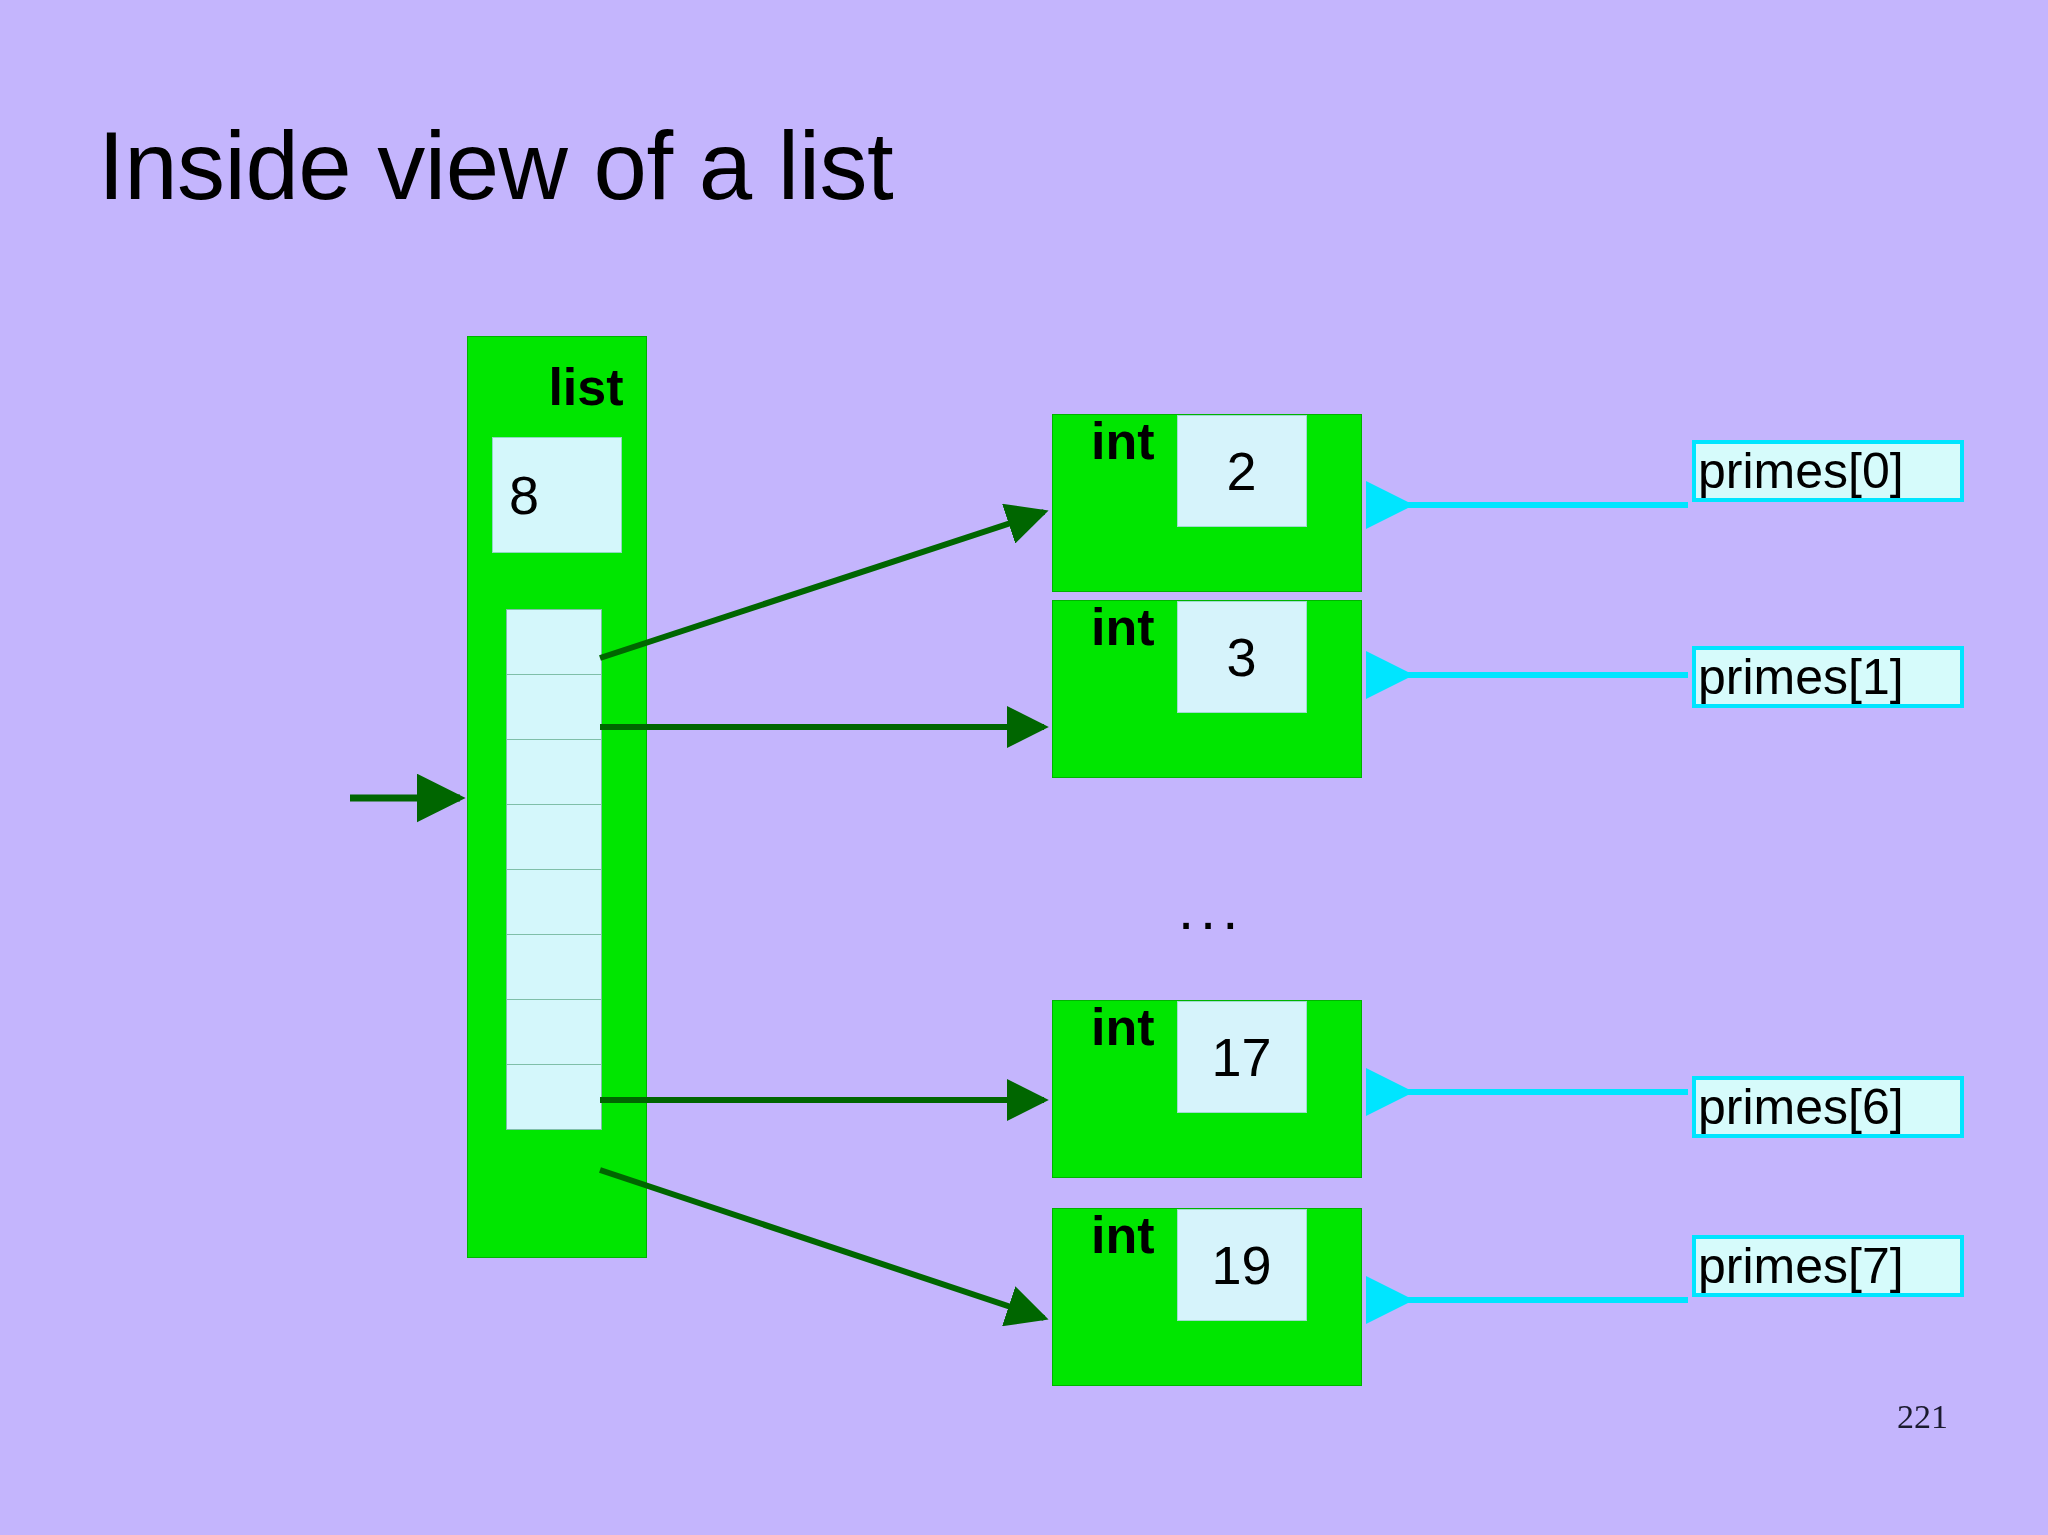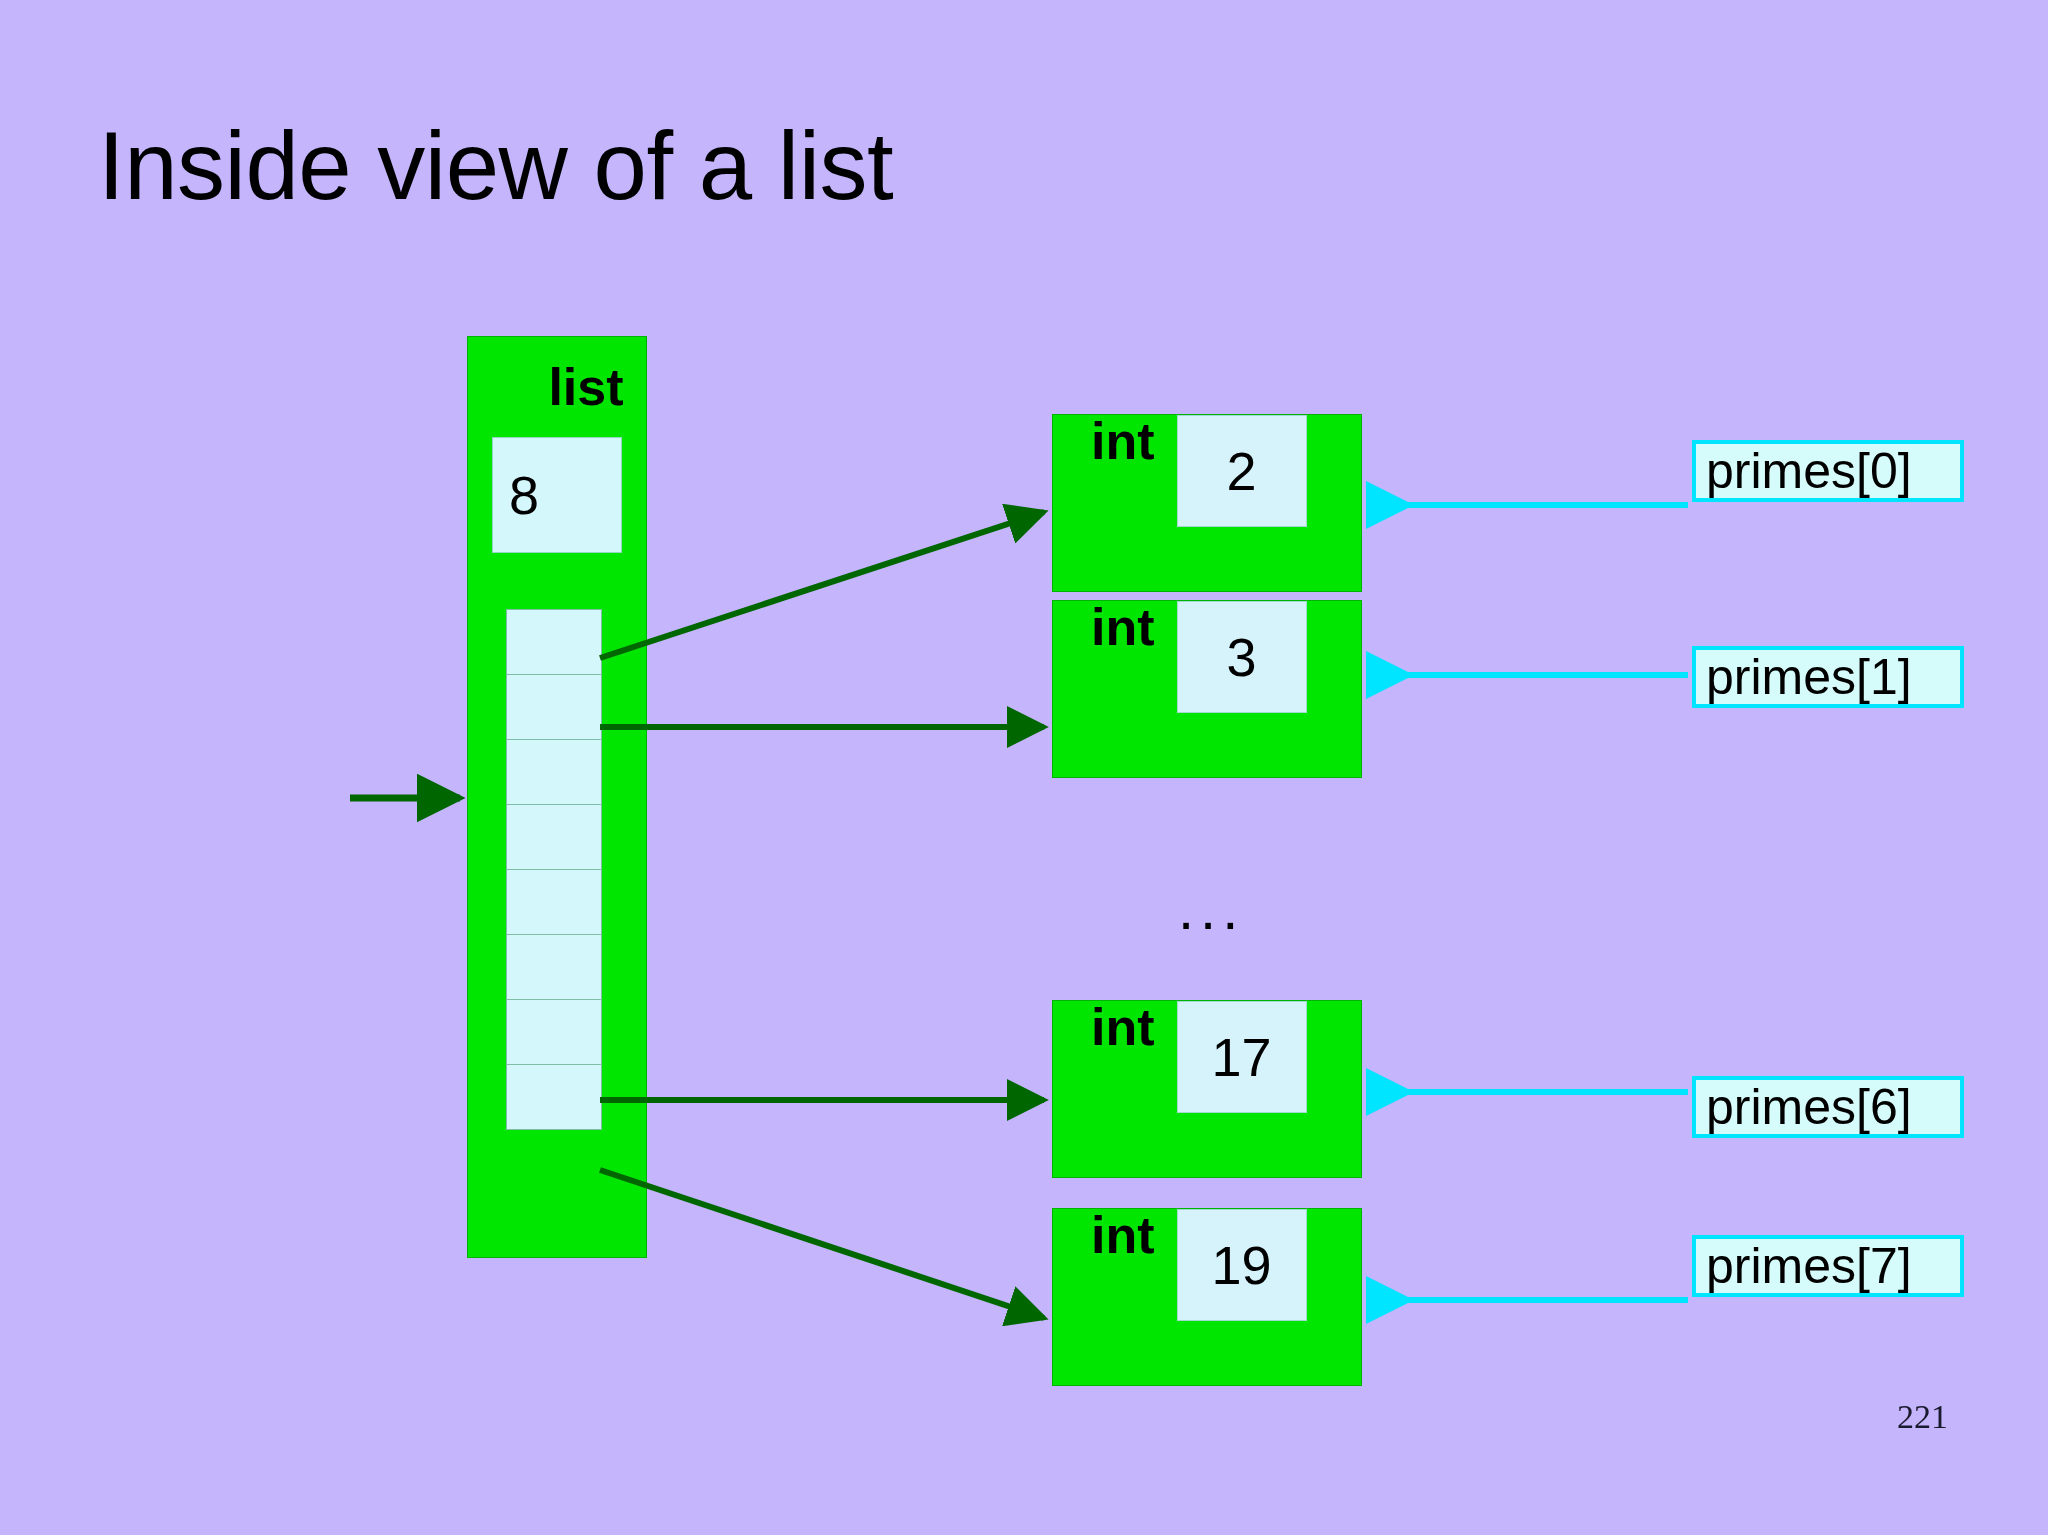--- a/index.html
+++ b/index.html
@@ -163,21 +163,21 @@
   .ref-box {
     position: absolute;
     left: 1692px;
     width: 272px;
     height: 62px;
     background: #d6fbfb;
     border: 4px solid #00e5ff;
     box-sizing: border-box;
     display: flex;
     align-items: center;
-    padding-left: 10px;
+    padding-left: 2px;
   }
   .ref-label {
     font-family: "Liberation Sans", sans-serif;
     font-size: 50px;
     color: #000000;
     line-height: 1;
     white-space: nowrap;
   }
 
   

